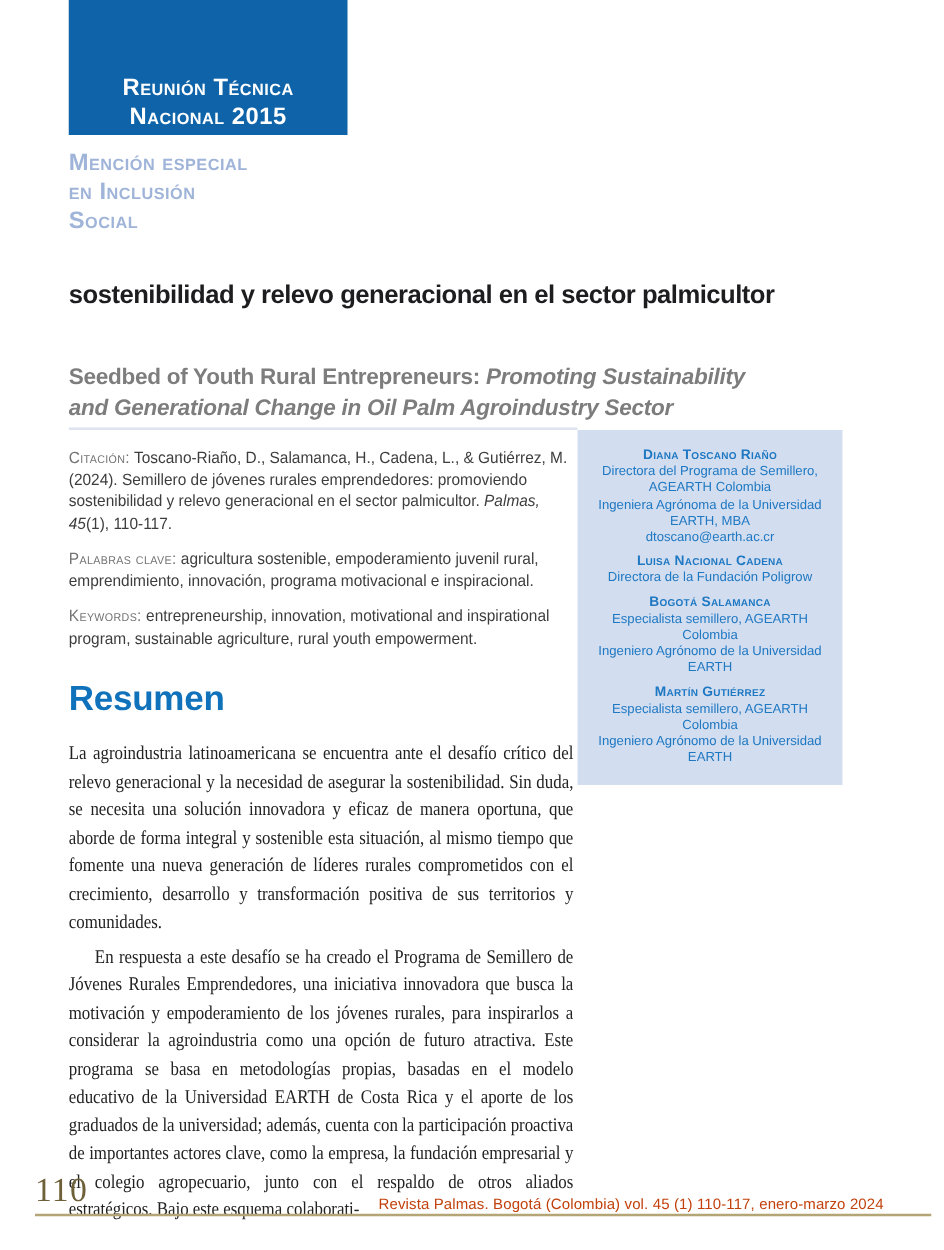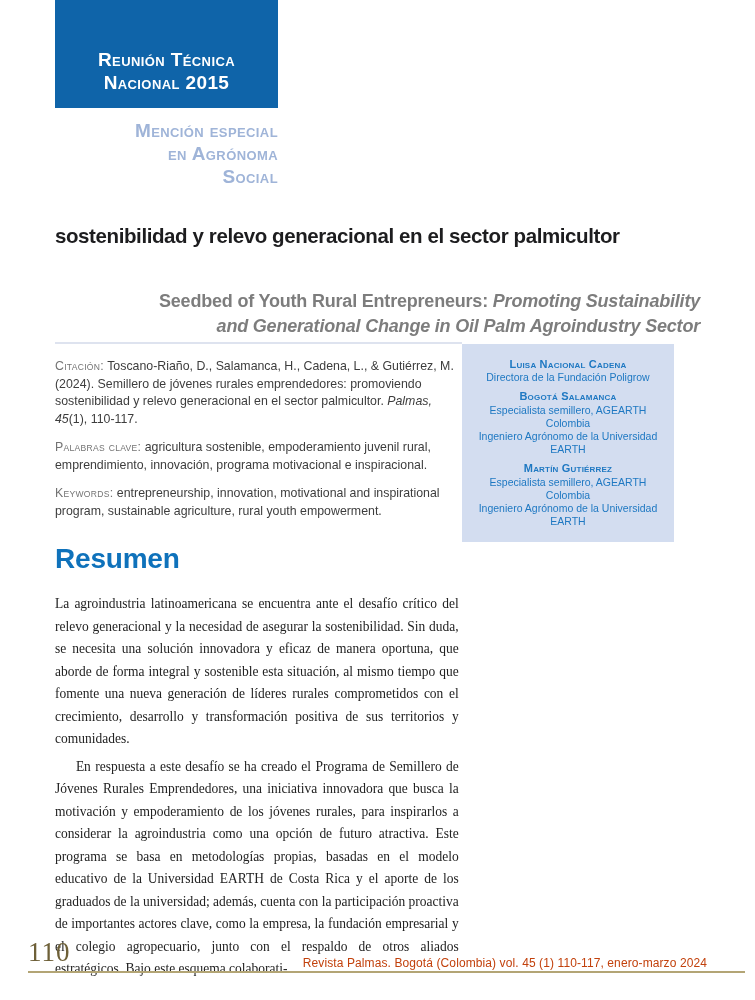--- a/index.html
+++ b/index.html
@@ -6,43 +6,42 @@
   .page {
     position: relative; width: 755px; height: 1000px; background: #ffffff;
     overflow: hidden; font-family: "Liberation Sans", sans-serif;
   }
 
   
   .banner {
     position: absolute; left: 55px; top: 0; width: 223px; height: 108px;
     background: #0f64a9; color: #ffffff; box-sizing: border-box;
     display: flex; flex-direction: column; justify-content: flex-end; align-items: center;
-    padding-bottom: 14px; font-weight: bold; font-variant: small-caps;
+    padding-bottom: 3px; font-weight: bold; font-variant: small-caps;
     font-size: 19px; line-height: 23px; letter-spacing: 0.4px; text-align: center;
   }
 
   
   .mention {
-    position: absolute; left: 55px; top: 119px; width: 223px; text-align: right;
+    position: absolute; left: 55px; top: 119px; width: 223px; text-align: left;
     color: #9fb4d8; font-weight: bold; font-variant: small-caps;
     font-size: 19px; line-height: 23px; letter-spacing: 0.4px;
   }
 
   
   .title-es {
     position: absolute; left: 55px; top: 221px; width: 668px; margin: 0;
     color: #1d1d1f; font-size: 20.5px; line-height: 29px; font-weight: bold;
     letter-spacing: -0.4px;
   }
   .title-es .t-line, .title-en .t-line { display: block; }
   .title-en {
     position: absolute; left: 55px; top: 289px; width: 645px; margin: 0;
     color: #7d7d7d; font-size: 18px; line-height: 25px; font-weight: bold;
     letter-spacing: -0.2px;
-    text-align: right;
   }
   .title-en em { font-style: italic; }
 
   
   .divider {
     position: absolute; left: 55px; top: 342px; width: 407px; height: 2px;
     background: #dee3ef;
   }
 
   
@@ -99,21 +98,21 @@
 
 <div class="page">
 
   <div class="banner">
     <span>Reunión Técnica</span>
     <span>Nacional 2015</span>
   </div>
 
   <div class="mention">
     <span class="t-line" style="display:block">Mención especial</span>
-    <span class="t-line" style="display:block">en Agrónoma</span>
+    <span class="t-line" style="display:block">en Inclusión</span>
     <span class="t-line" style="display:block">Social</span>
   </div>
 
   <h1 class="title-es">
     <span class="t-line">sostenibilidad y relevo generacional en el sector palmicultor</span>
   </h1>
 
   <h2 class="title-en">
     <span class="t-line"><span>Seedbed of Youth Rural Entrepreneurs: </span><em>Promoting Sustainability</em></span>
     <span class="t-line"><em>and Generational Change in Oil Palm Agroindustry Sector</em></span>
@@ -121,20 +120,26 @@
 
   <div class="divider"></div>
 
   <section class="meta">
     <p><span class="label">Citación:</span><span> Toscano-Riaño, D., Salamanca, H., Cadena, L., &amp; Gutiérrez, M. (2024). Semillero de jóvenes rurales emprendedores: promoviendo sostenibilidad y relevo generacional en el sector palmicultor. </span><em>Palmas, 45</em><span>(1), 110-117.</span></p>
     <p><span class="label">Palabras clave:</span><span> agricultura sostenible, empoderamiento juvenil rural, emprendimiento, innovación, programa motivacional e inspiracional.</span></p>
     <p><span class="label">Keywords:</span><span> entrepreneurship, innovation, motivational and inspirational program, sustainable agriculture, rural youth empowerment.</span></p>
   </section>
 
   <aside class="authors">
+    <div class="author">
+      <div class="author-name">Diana Toscano Riaño</div>
+      <div>Directora del Programa de Semillero, AGEARTH Colombia</div>
+      <div>Ingeniera Agrónoma de la Universidad EARTH, MBA</div>
+      <div>dtoscano@earth.ac.cr</div>
+    </div>
     <div class="author">
       <div class="author-name">Luisa Nacional Cadena</div>
       <div>Directora de la Fundación Poligrow</div>
     </div>
     <div class="author">
       <div class="author-name">Bogotá Salamanca</div>
       <div>Especialista semillero, AGEARTH Colombia</div>
       <div>Ingeniero Agrónomo de la Universidad EARTH</div>
     </div>
     <div class="author">

